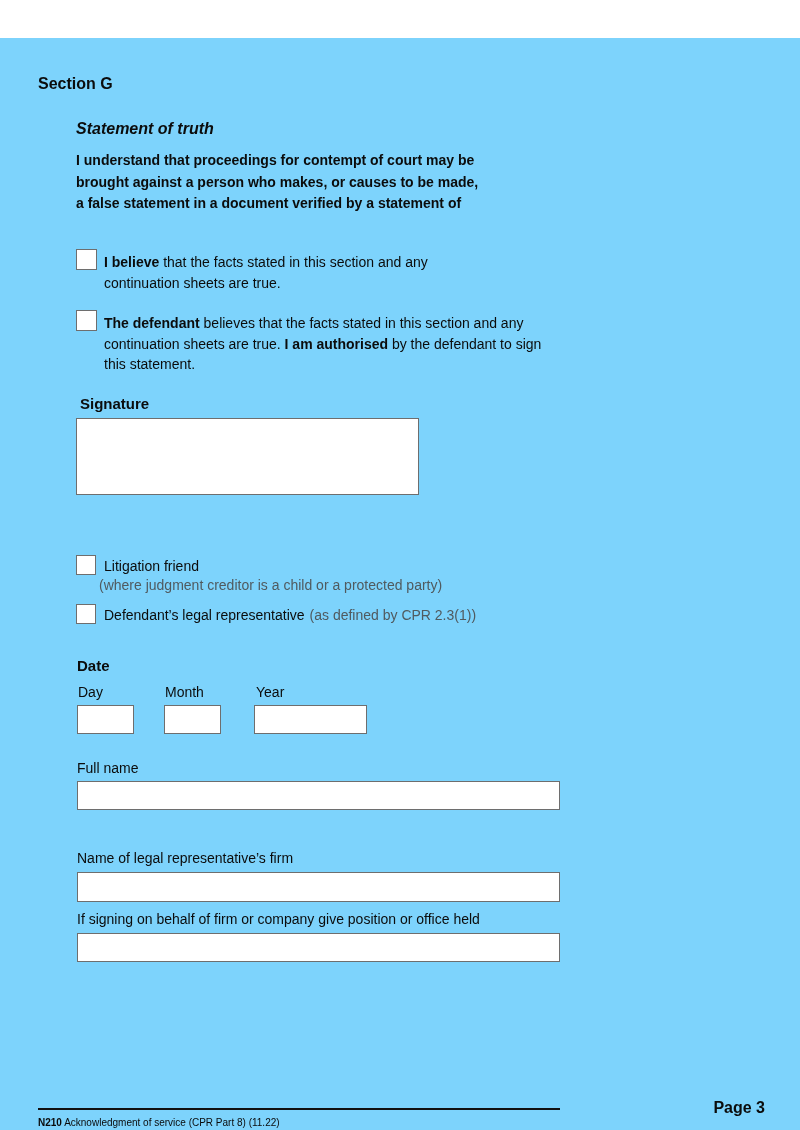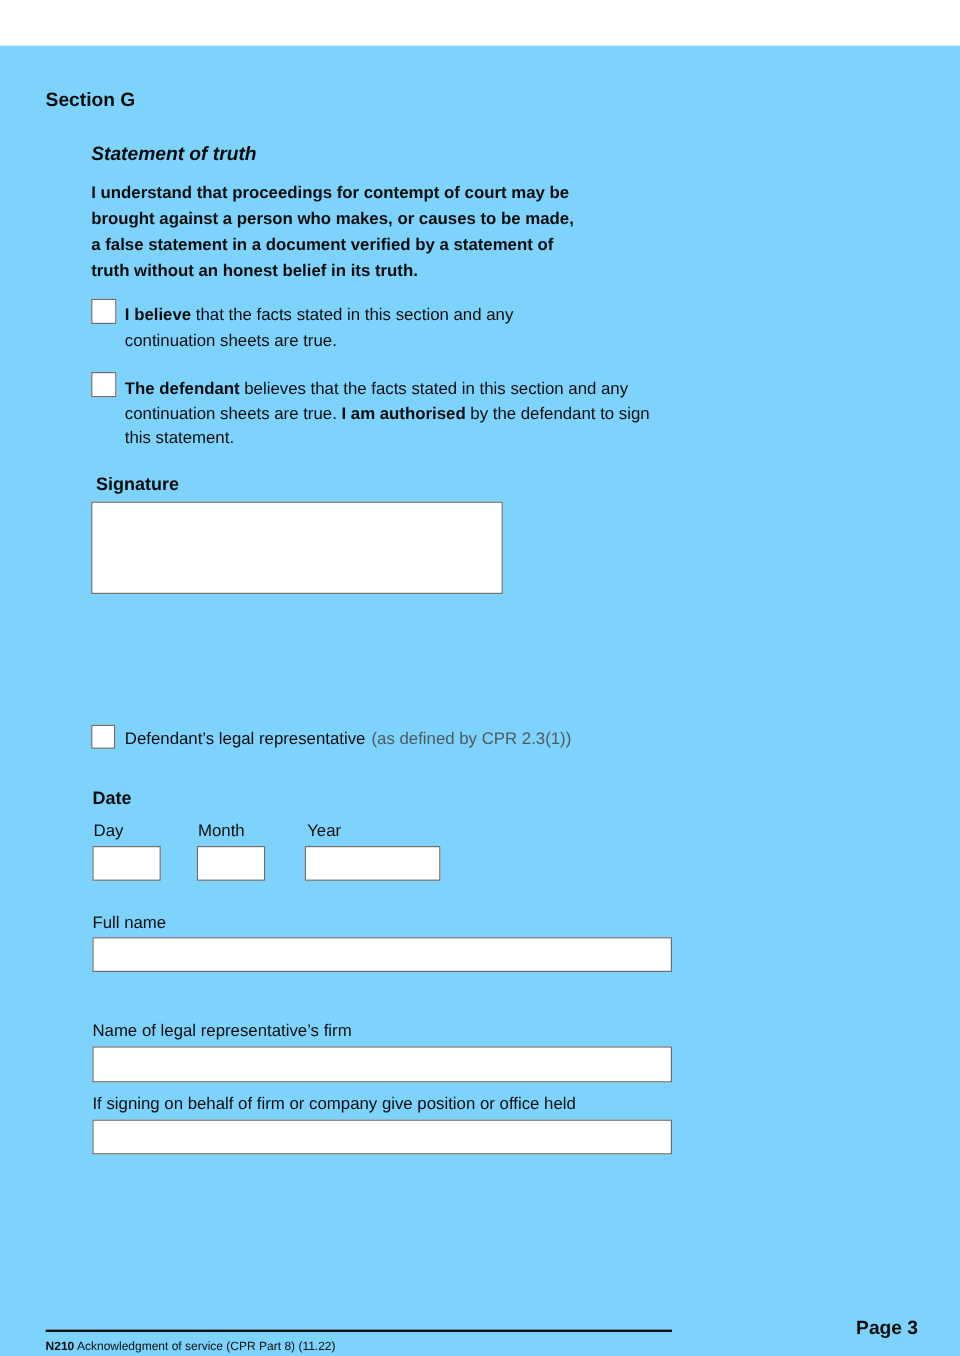--- a/index.html
+++ b/index.html
@@ -70,41 +70,45 @@
 <div class="page">
 
   <div class="abs h1" style="left:38px; top:36px;">Section G</div>
 
   <div class="abs h2" style="left:76px; top:81px;font-style:italic;">Statement of truth</div>
 
   <div class="abs warning" style="left:76px; top:112px; width:480px;">
     <div>I understand that proceedings for contempt of court may be</div>
     <div>brought against a person who makes, or causes to be made,</div>
     <div>a false statement in a document verified by a statement of</div>
-    <div>truth without an honest belief in its truth.</div>
   </div>
 
   <div class="abs cb-row" style="left:76px; top:211px; width:460px; height:44px;">
     <span class="checkbox"></span>
     <div class="cb-label" style="width:392px;">
       <span class="b">I believe</span><span> that the facts stated in this section and any continuation sheets are true.</span>
     </div>
   </div>
 
   <div class="abs cb-row" style="left:76px; top:272px; width:470px; height:64px;">
     <span class="checkbox"></span>
     <div class="cb-label" style="width:442px;">
       <span class="b">The defendant</span><span> believes that the facts stated in this section and any continuation sheets are true. </span><span class="b">I am authorised</span><span> by the defendant to sign this statement.</span>
     </div>
   </div>
 
   <div class="abs h3" style="left:80px; top:357px;">Signature</div>
   <div class="abs box" style="left:76px; top:380px; width:343px; height:77px;"></div>
 
 
+  <div class="abs cb-row" style="left:76px; top:517px; width:460px; height:42px;">
+    <span class="checkbox small"></span>
+    <div class="cb-label single">Litigation friend</div>
+    <div class="note-block">(where judgment creditor is a child or a protected party)</div>
+  </div>
 
   <div class="abs cb-row" style="left:76px; top:566px; width:480px; height:20px;">
     <span class="checkbox small"></span>
     <div class="cb-label single">
       <span>Defendant’s legal representative</span><span class="muted note-inline">(as defined by CPR 2.3(1))</span>
     </div>
   </div>
 
   <div class="abs h3" style="left:77px; top:619px;">Date</div>
   <div class="abs field-label" style="left:78px; top:646px;">Day</div>

